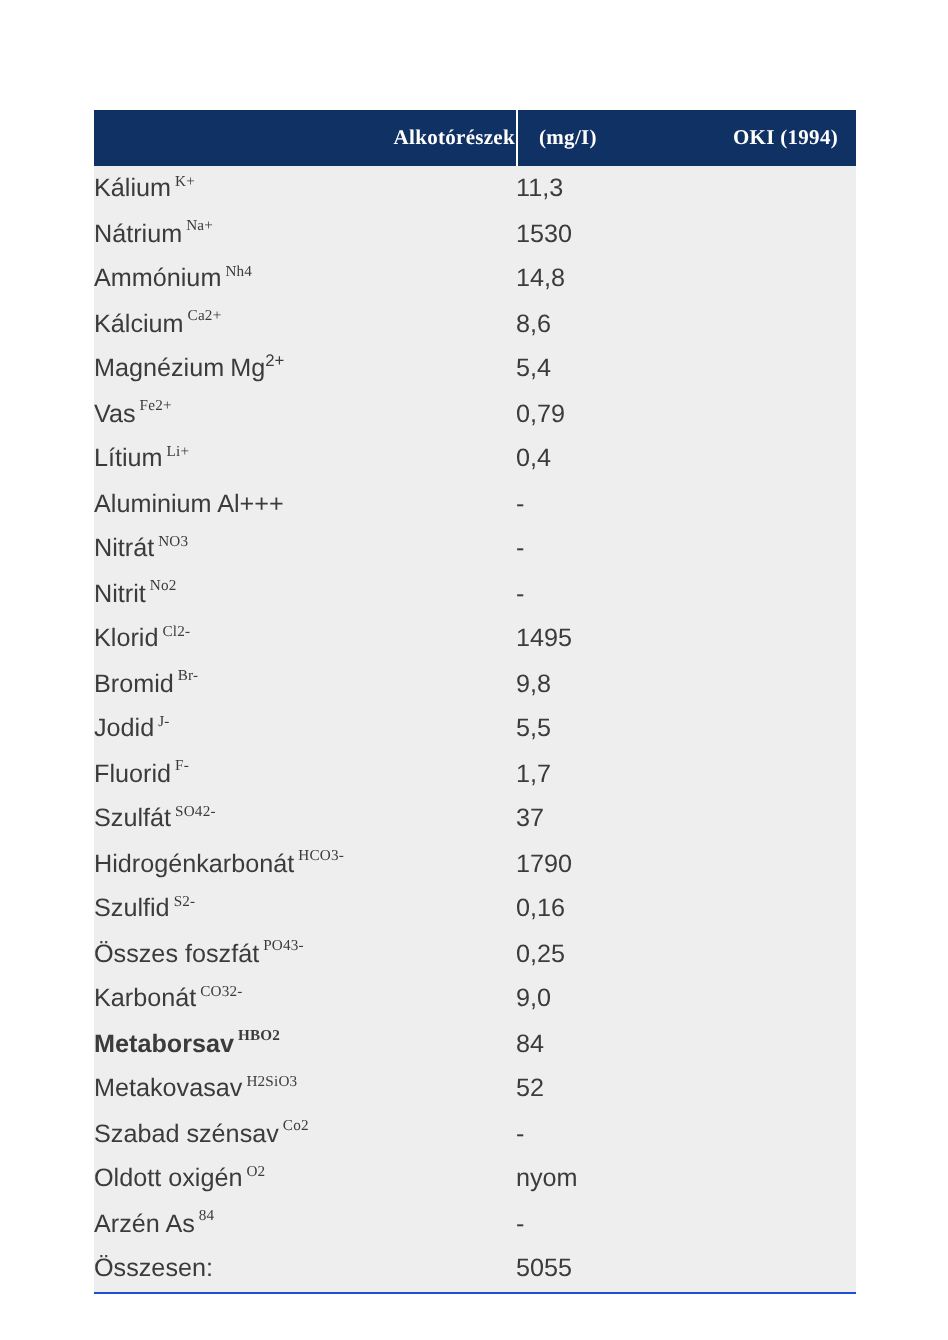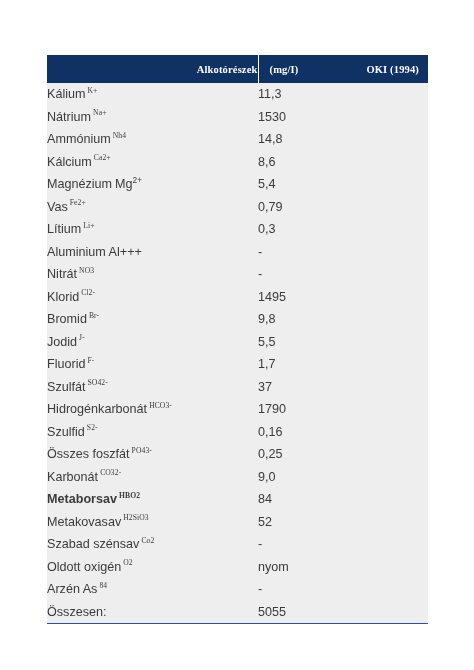--- a/index.html
+++ b/index.html
@@ -158,30 +158,35 @@
           <td class="cell-value">5,4</td>
           <td class="cell-oki"></td>
         </tr>
         <tr>
           <td class="cell-name"><span>Vas</span><span class="sup">Fe2+</span></td>
           <td class="cell-value">0,79</td>
           <td class="cell-oki"></td>
         </tr>
         <tr>
           <td class="cell-name"><span>Lítium</span><span class="sup">Li+</span></td>
-          <td class="cell-value">0,3</td>
+          <td class="cell-value">0,4</td>
           <td class="cell-oki"></td>
         </tr>
         <tr>
           <td class="cell-name"><span>Aluminium Al+++</span></td>
           <td class="cell-value">-</td>
           <td class="cell-oki"></td>
         </tr>
         <tr>
           <td class="cell-name"><span>Nitrát</span><span class="sup">NO3</span></td>
+          <td class="cell-value">-</td>
+          <td class="cell-oki"></td>
+        </tr>
+        <tr>
+          <td class="cell-name"><span>Nitrit</span><span class="sup">No2</span></td>
           <td class="cell-value">-</td>
           <td class="cell-oki"></td>
         </tr>
         <tr>
           <td class="cell-name"><span>Klorid</span><span class="sup">Cl2-</span></td>
           <td class="cell-value">1495</td>
           <td class="cell-oki"></td>
         </tr>
         <tr>
           <td class="cell-name"><span>Bromid</span><span class="sup">Br-</span></td>

